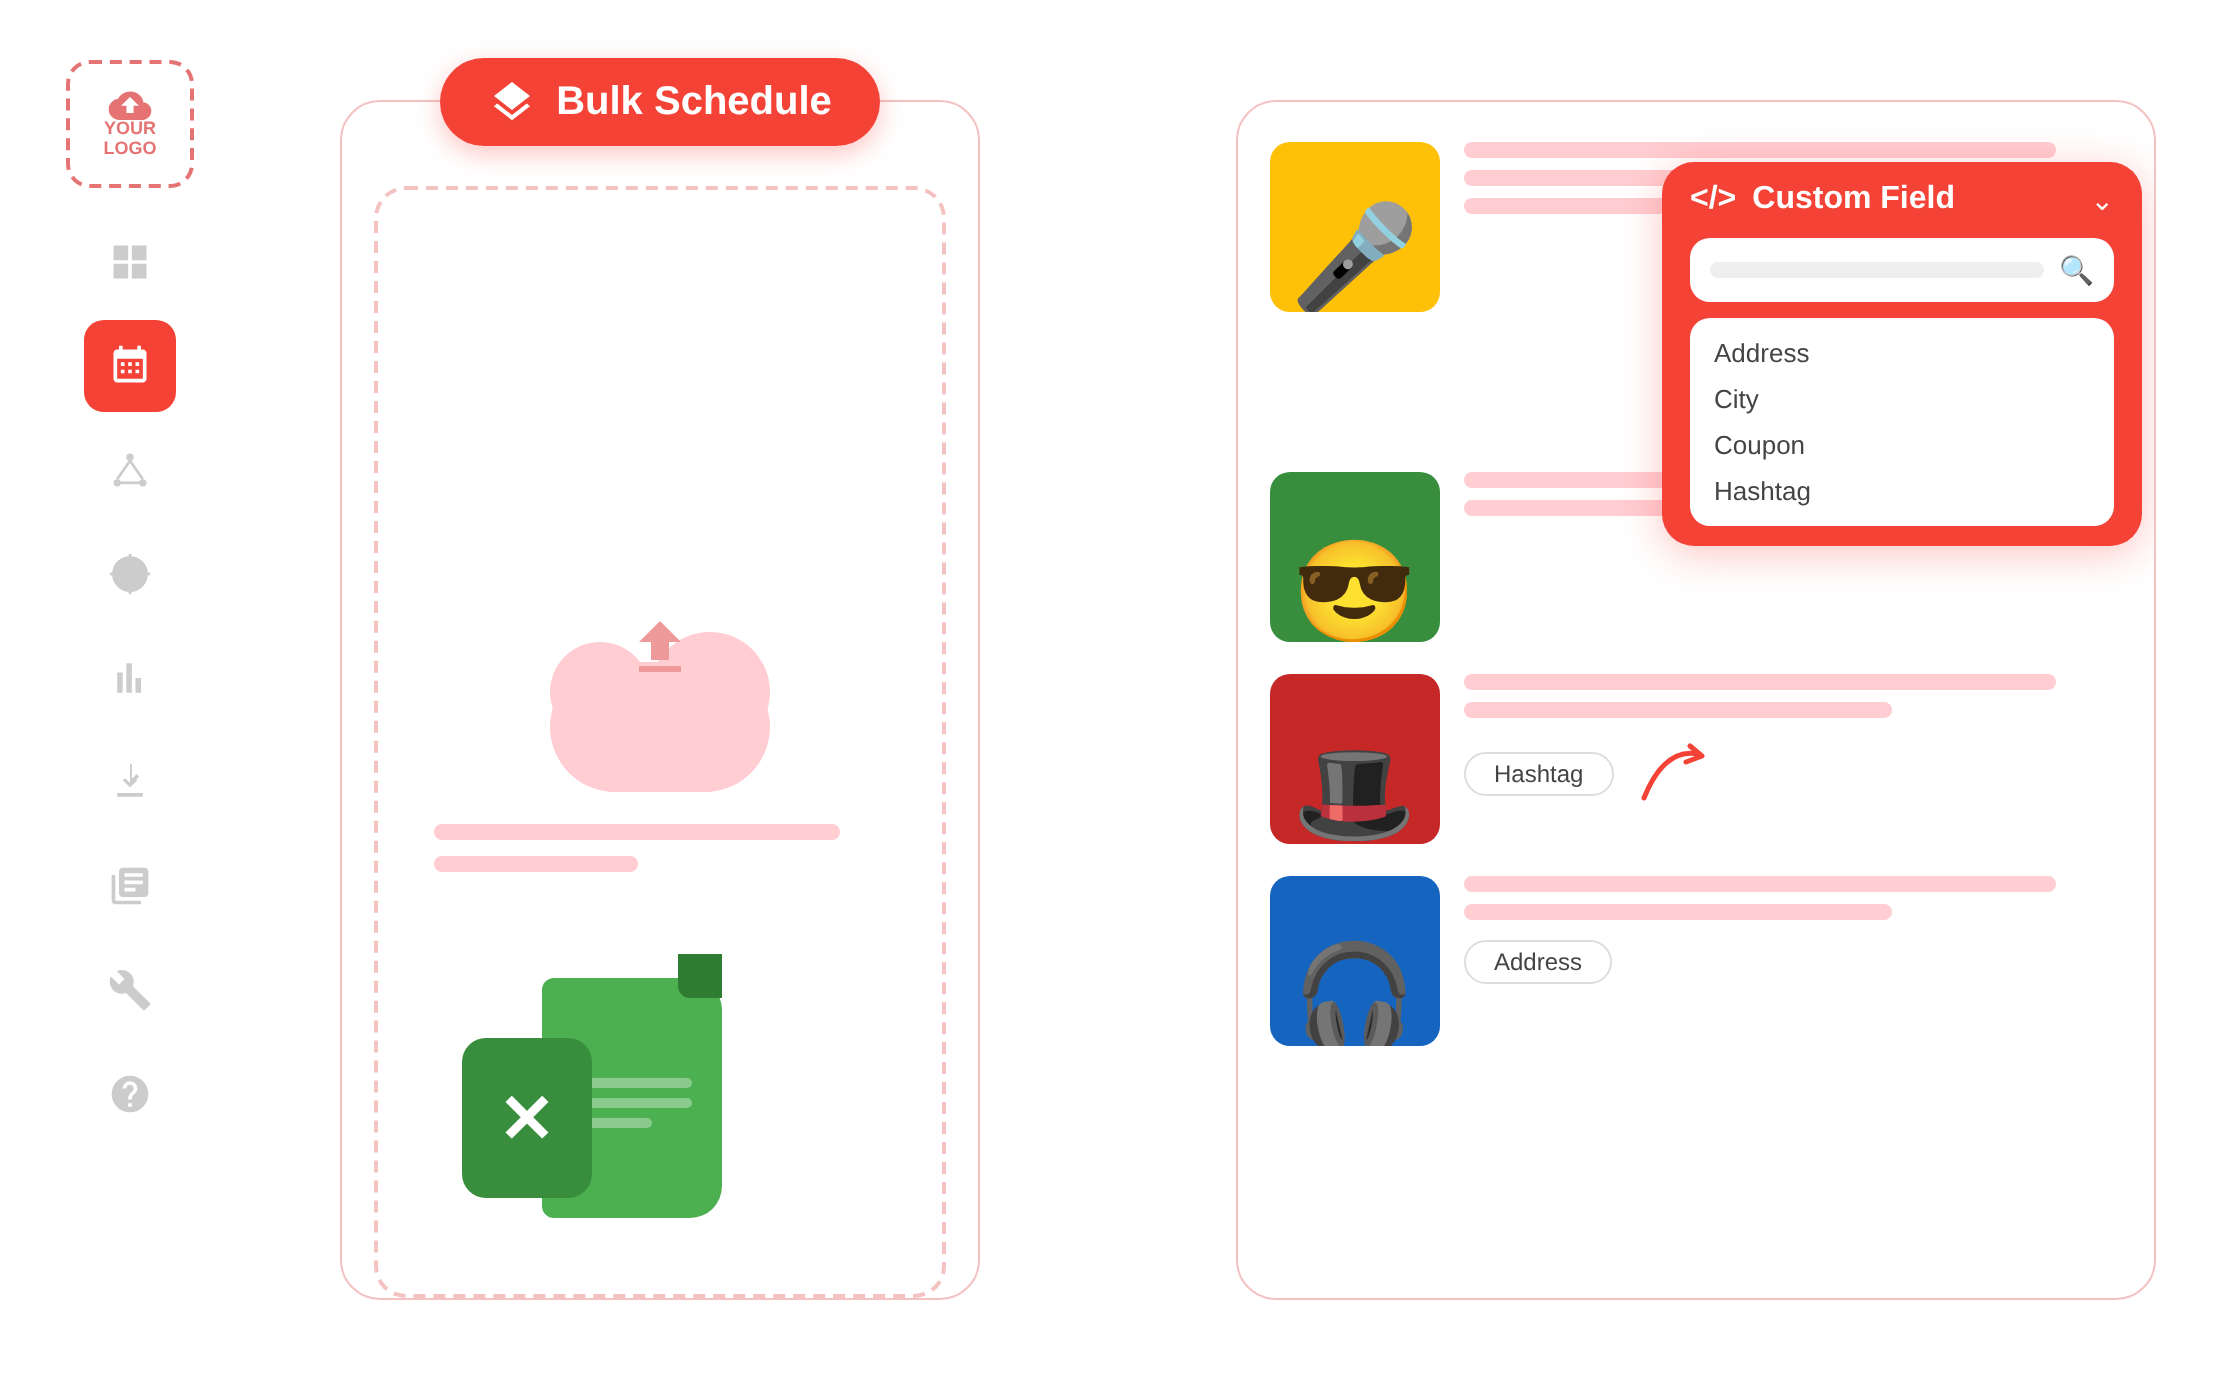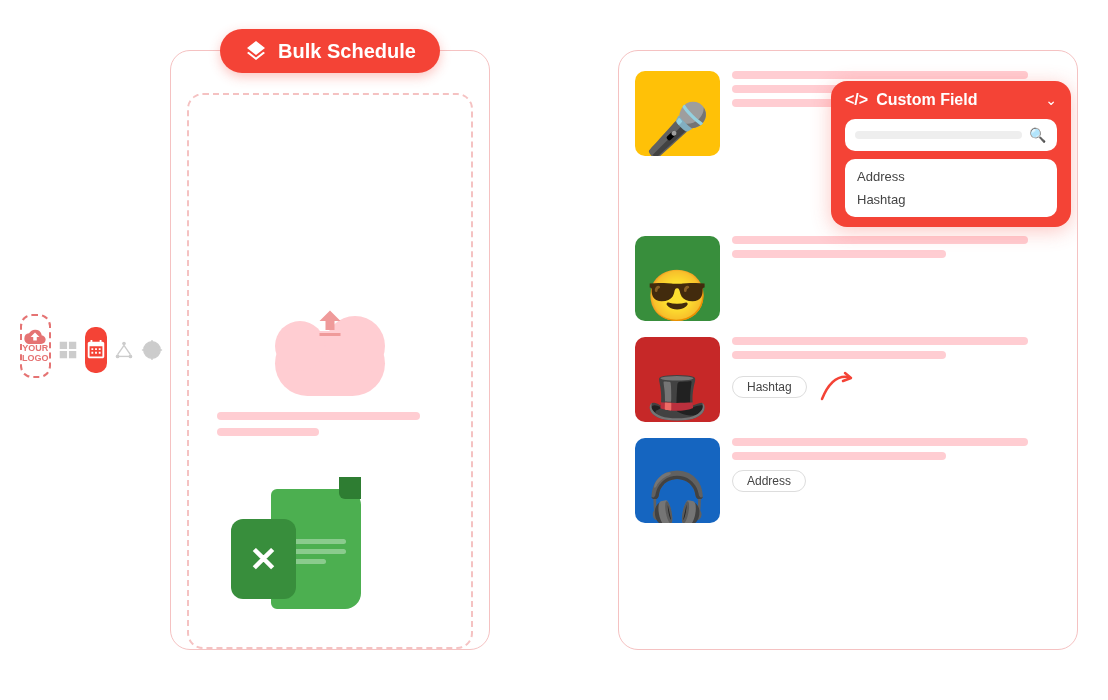--- a/index.html
+++ b/index.html
@@ -22,21 +22,21 @@
       align-items: center;
       justify-content: center;
       position: relative;
     }
 
     
     .sidebar {
       width: 90px;
       height: 640px;
       display: flex;
-      flex-direction: row;
+      flex-direction: column;
       align-items: center;
       gap: 6px;
       position: absolute;
       left: 20px;
       top: 30px;
     }
 
     .logo-box {
       width: 64px;
       height: 64px;
@@ -431,20 +431,22 @@
               <span class="cf-title">Custom Field</span>
             </div>
             <span class="cf-chevron">⌄</span>
           </div>
           <div class="cf-search">
             <div class="cf-search-bar"></div>
             <span class="cf-search-icon">🔍</span>
           </div>
           <div class="cf-options">
             <div class="cf-option">Address</div>
+            <div class="cf-option">City</div>
+            <div class="cf-option">Coupon</div>
             <div class="cf-option">Hashtag</div>
           </div>
         </div>
       </div>
     </div>
 
     <div class="post-row" style="margin-top: 70px;">
       <div style="width:85px;height:85px;border-radius:10px;background:#388e3c;flex-shrink:0;display:flex;align-items:flex-end;justify-content:center;overflow:hidden;">
         <span style="font-size:50px;line-height:1;">😎</span>
       </div>

